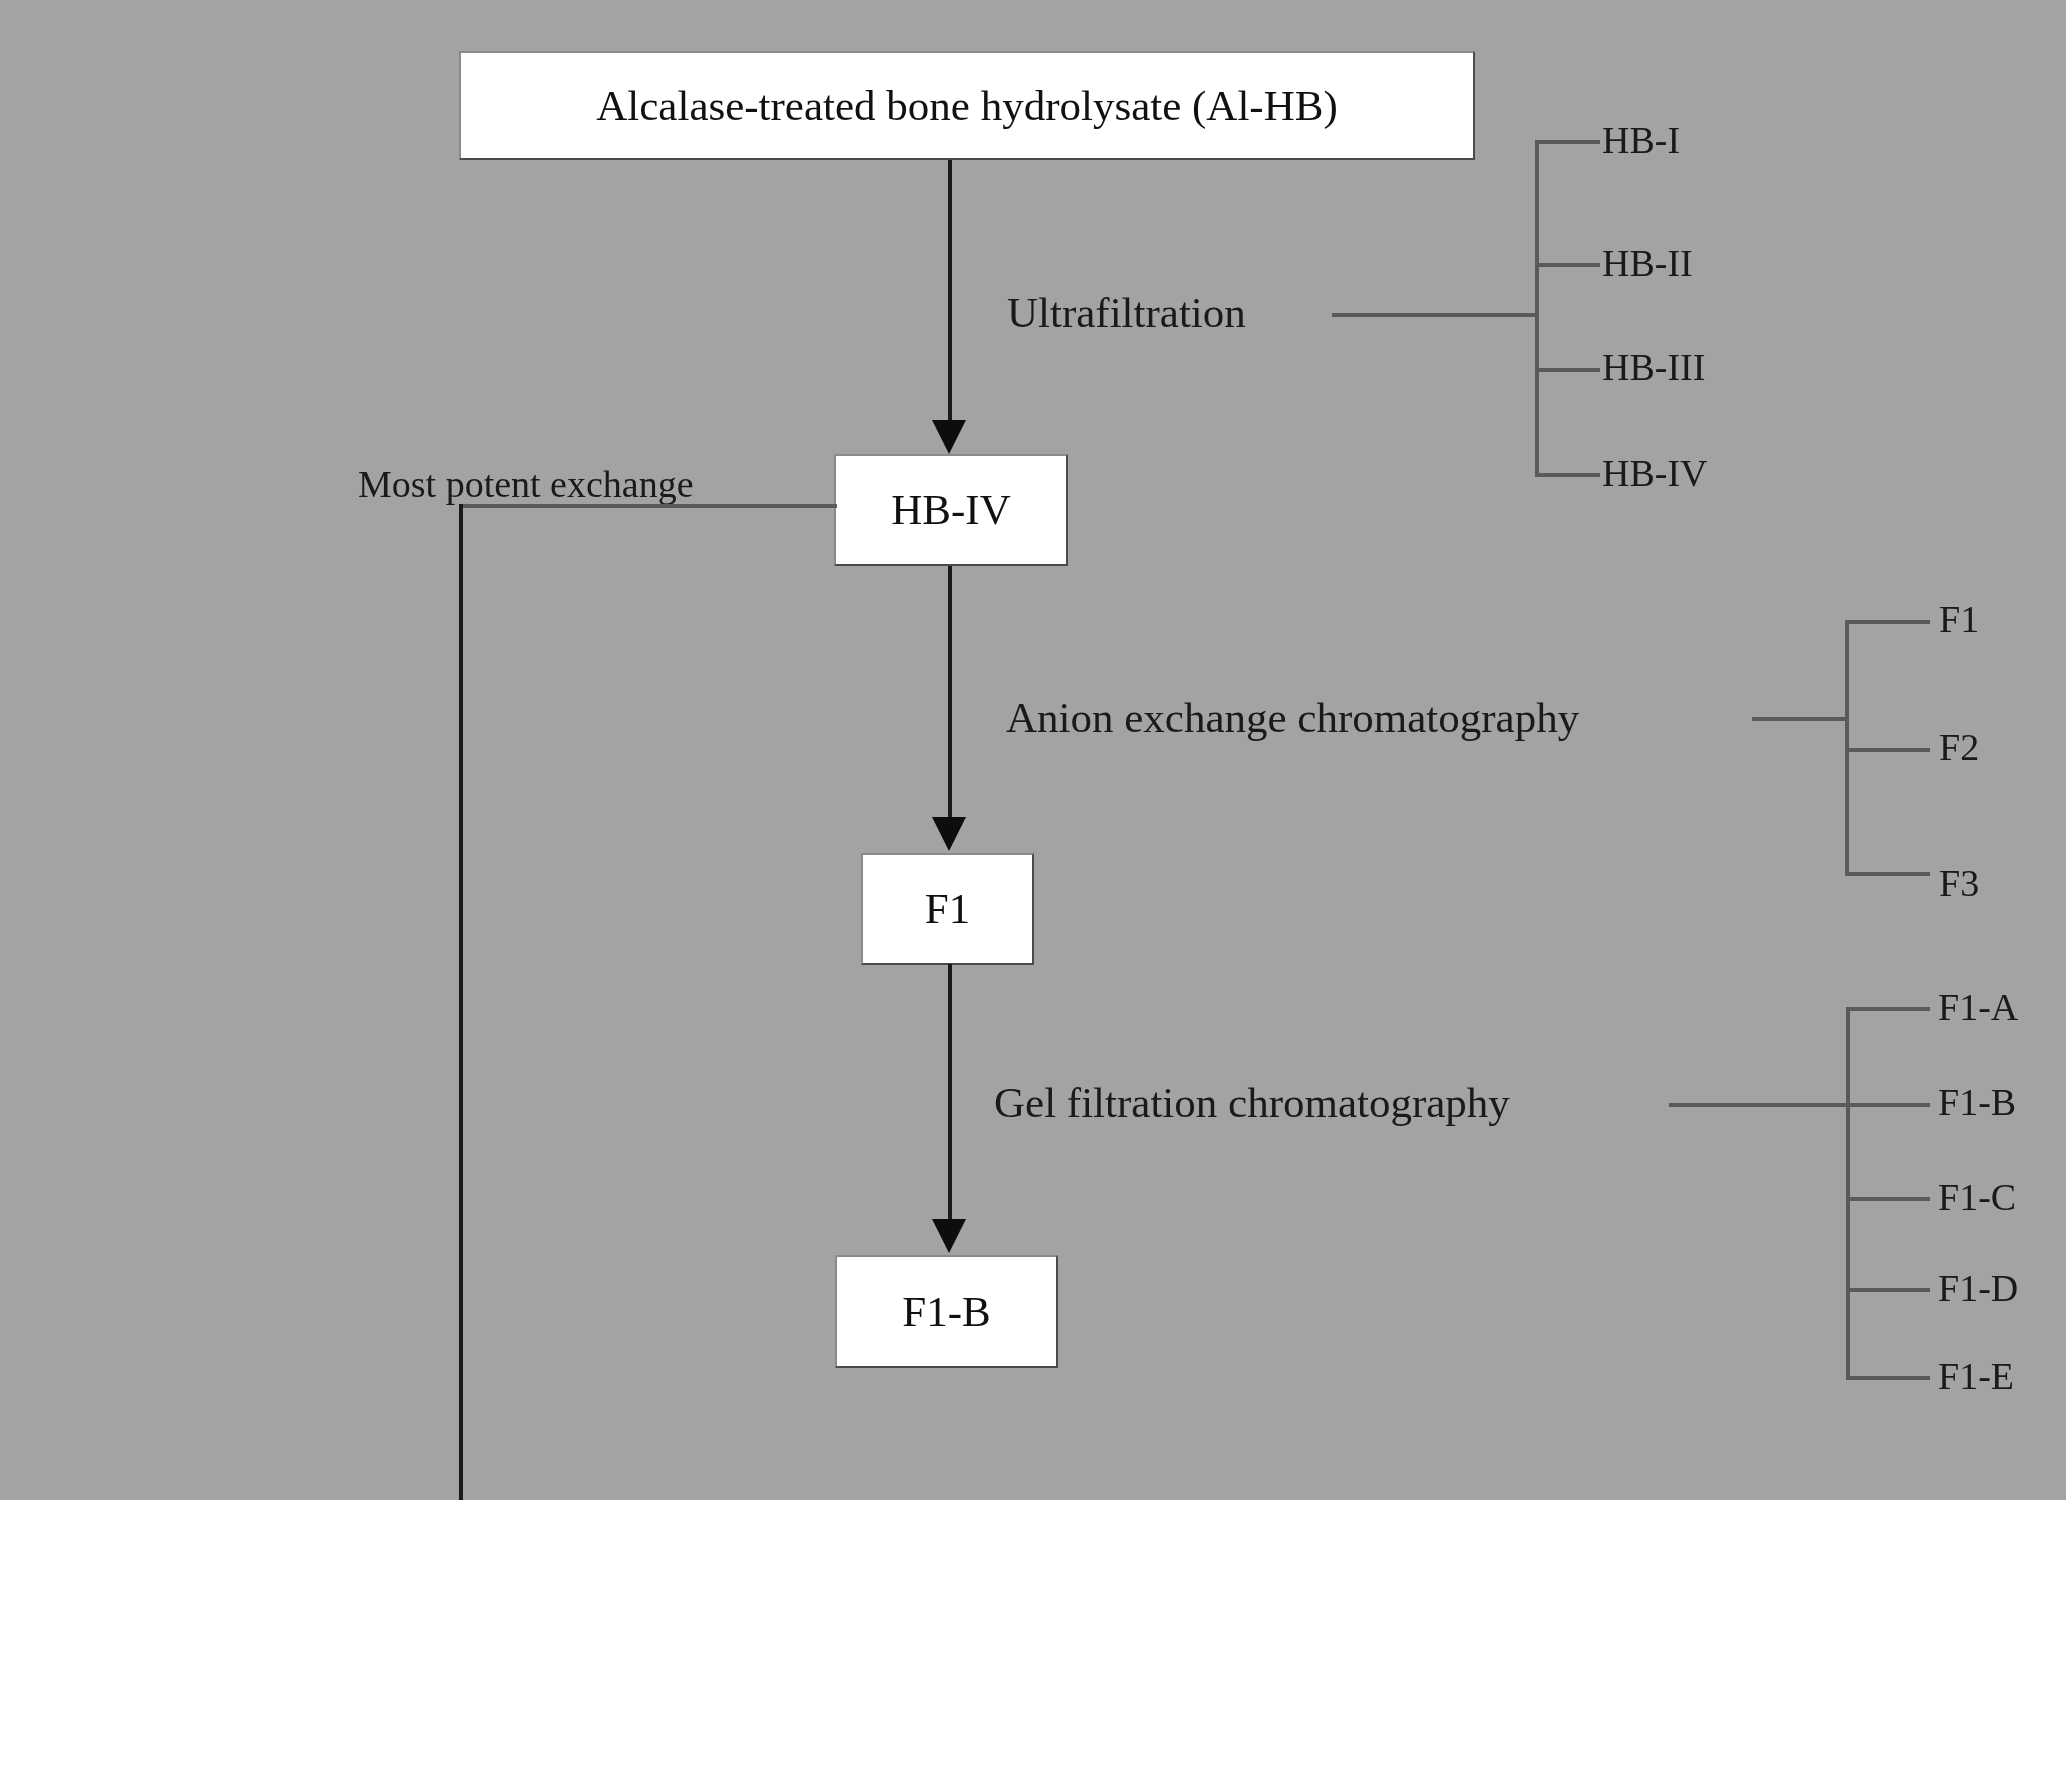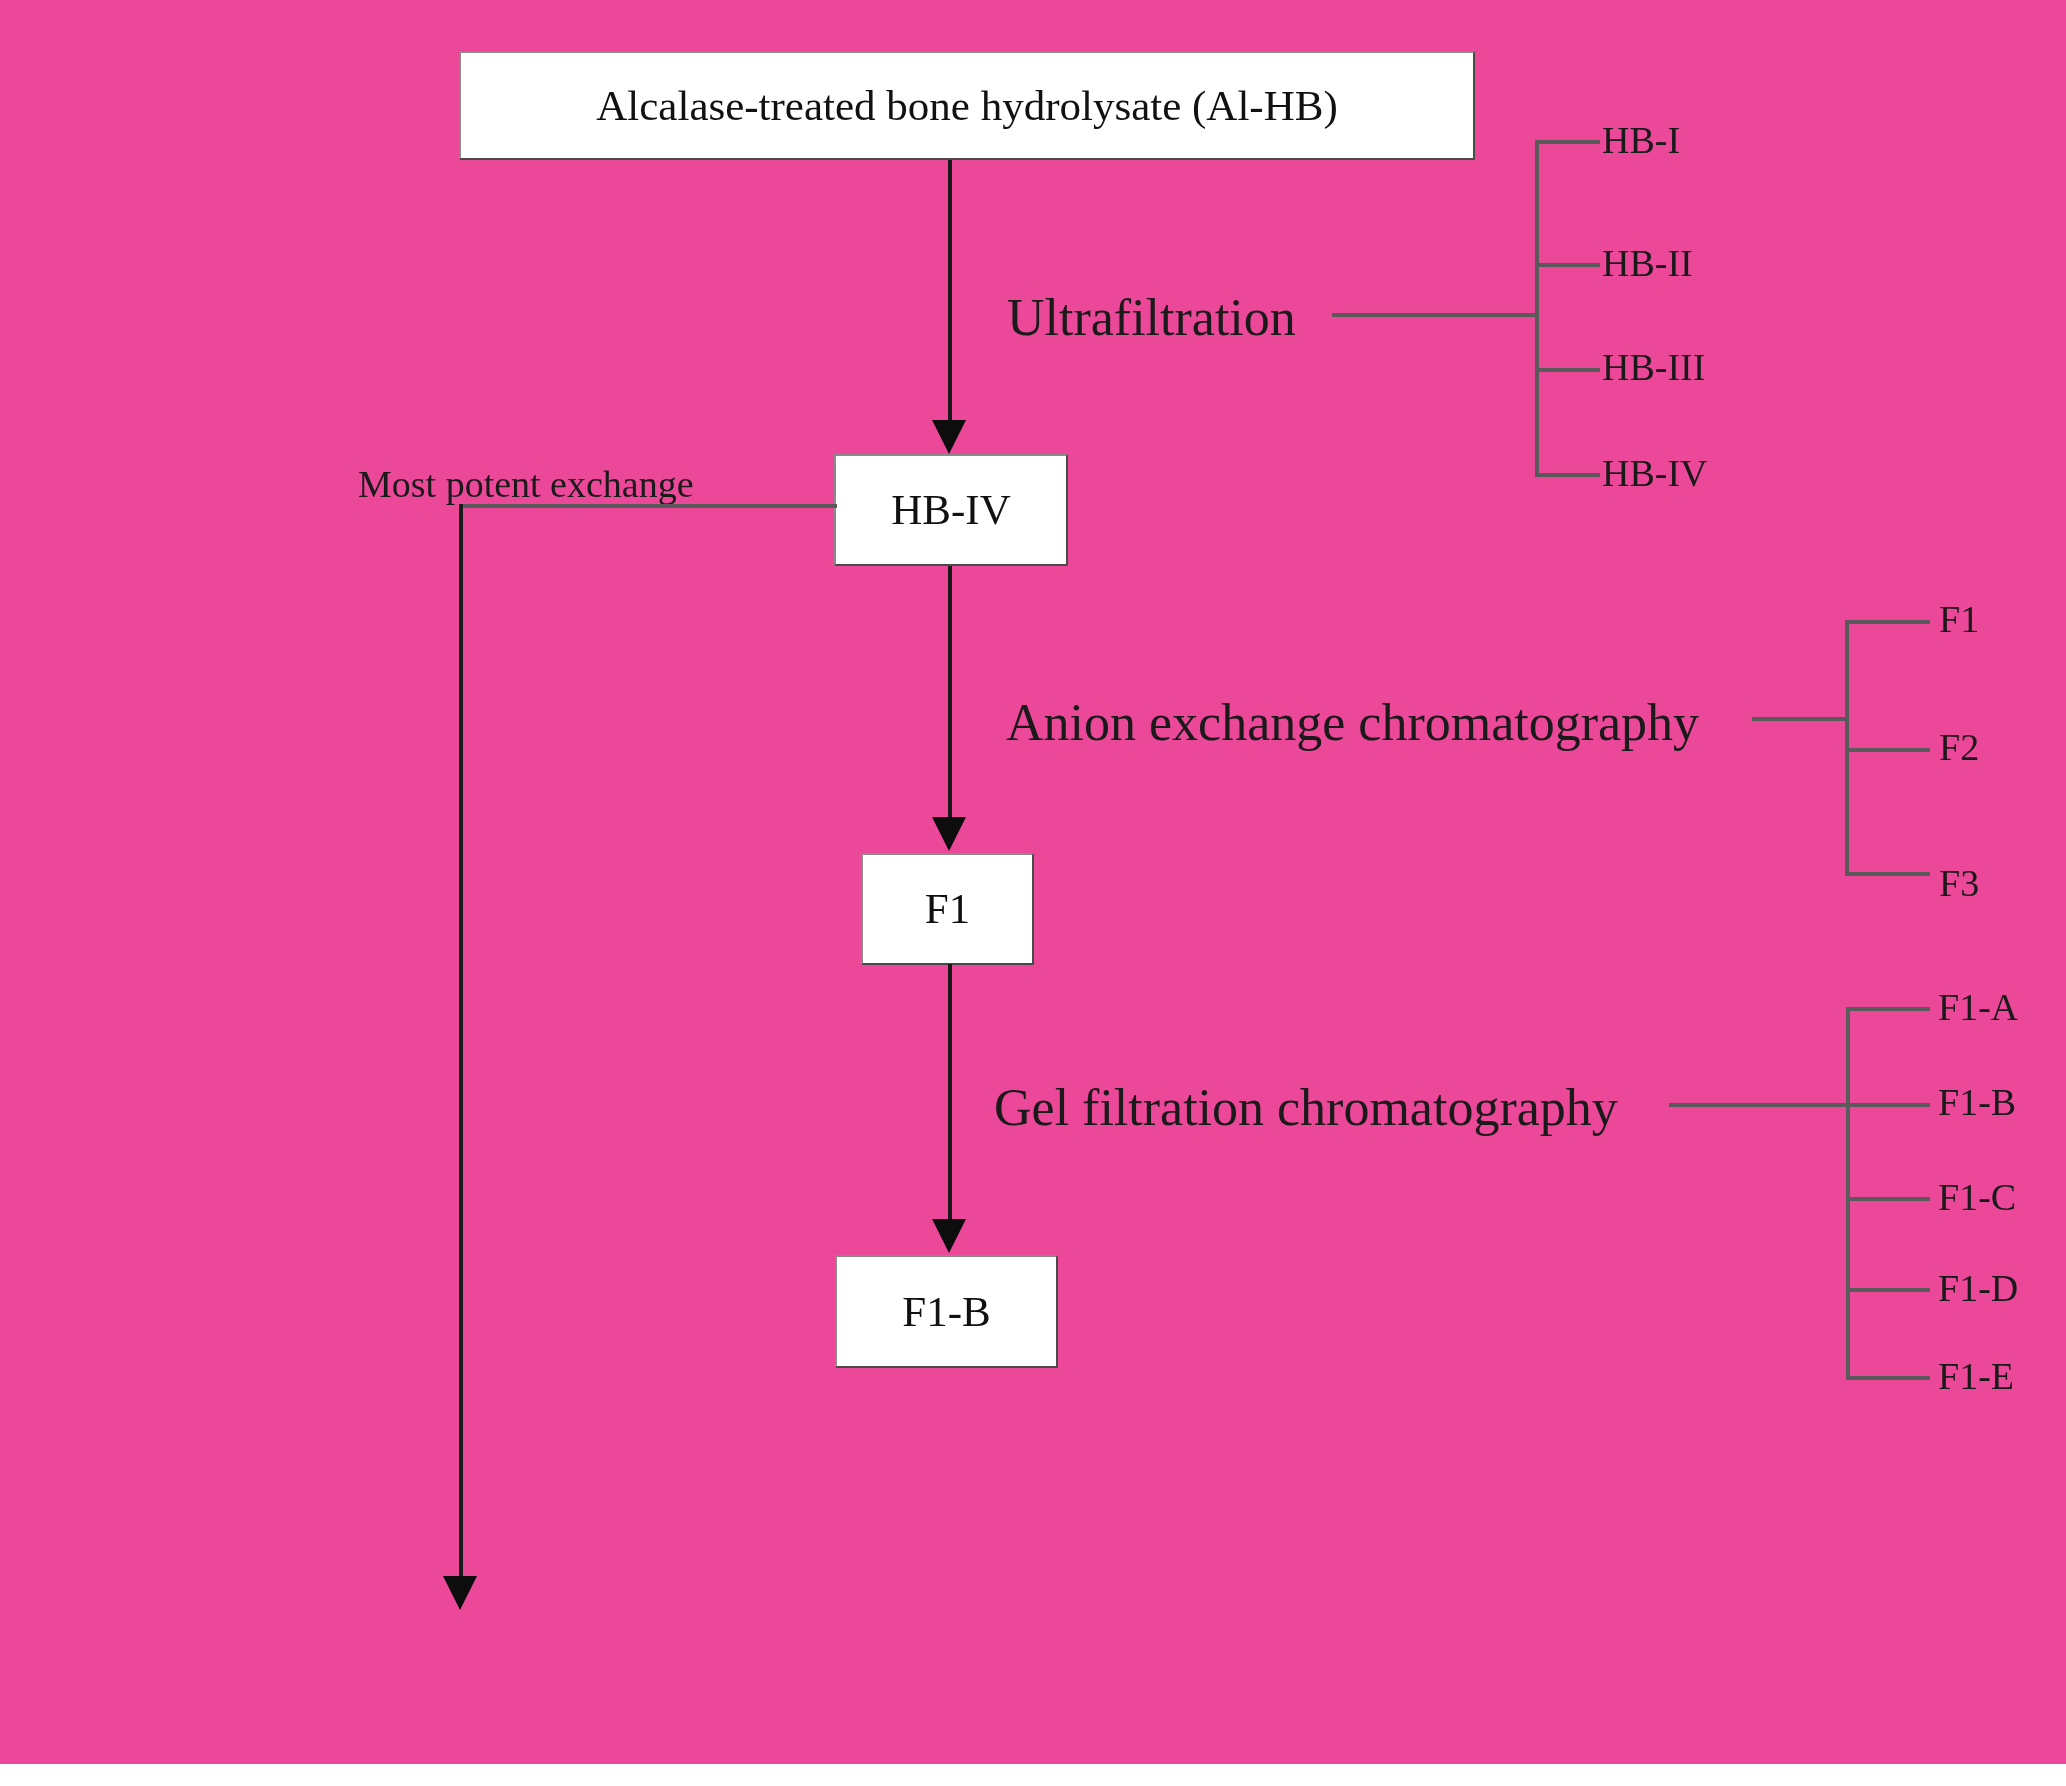--- a/index.html
+++ b/index.html
@@ -7,22 +7,22 @@
     padding: 0;
     background: #ffffff;
   }
   body {
     font-family: "Liberation Serif", "DejaVu Serif", serif;
     color: #1a1a1a;
   }
   #canvas {
     position: relative;
     width: 2066px;
-    height: 1764px;
-    background: #ec4899;
+    height: 1500px;
+    background: #a3a3a3;
     overflow: hidden;
   }
 
   
   .box {
     position: absolute;
     box-sizing: border-box;
     background: #ffffff;
     border: 2.2px solid #6e6e6e;
     border-top-color: #8a8a8a;
@@ -68,21 +68,21 @@
     border-right: 17.6px solid transparent;
     border-top: 34px solid #0d0d0d;
   }
 
   
   .label {
     position: absolute;
     white-space: nowrap;
     color: #1a1a1a;
   }
-  .step-label { font-size: 52px; text-align: center; }
+  .step-label { font-size: 43px; text-align: center; }
   .frac-label { font-size: 38px; }
 
   
   .bracket-label {
     position: absolute;
     white-space: nowrap;
     font-size: 38px;
     color: #1a1a1a;
   }
 </style>

